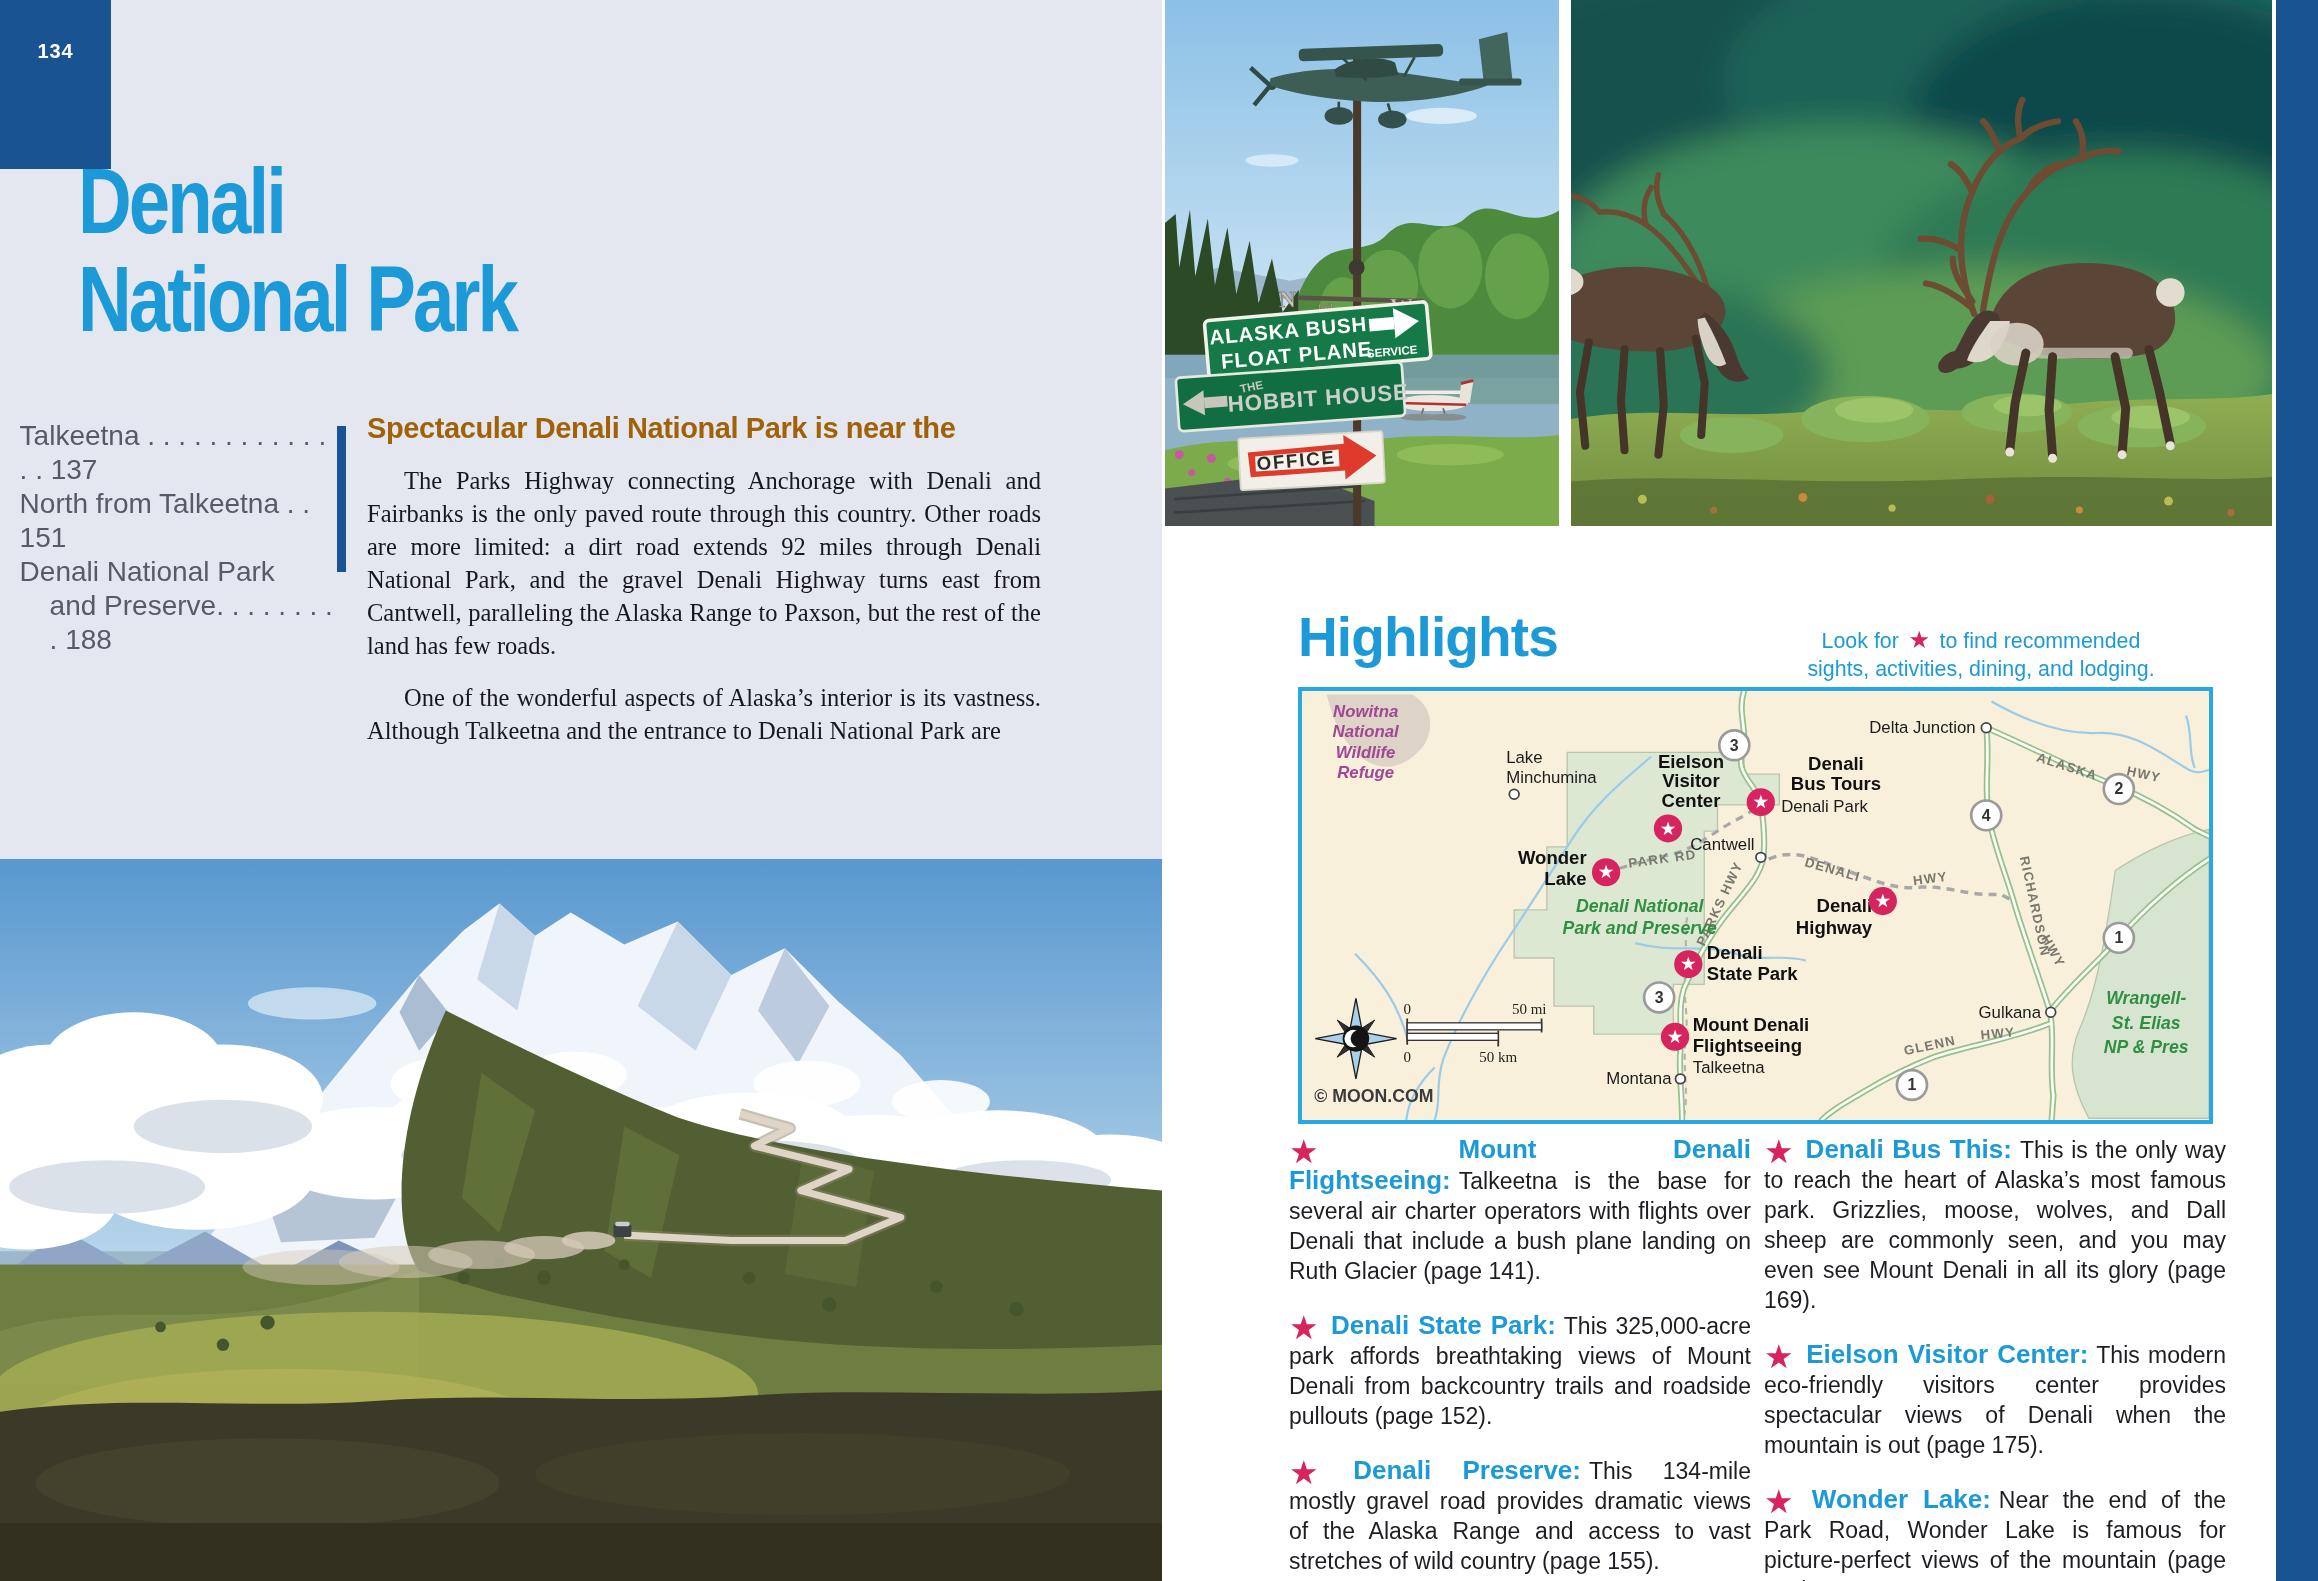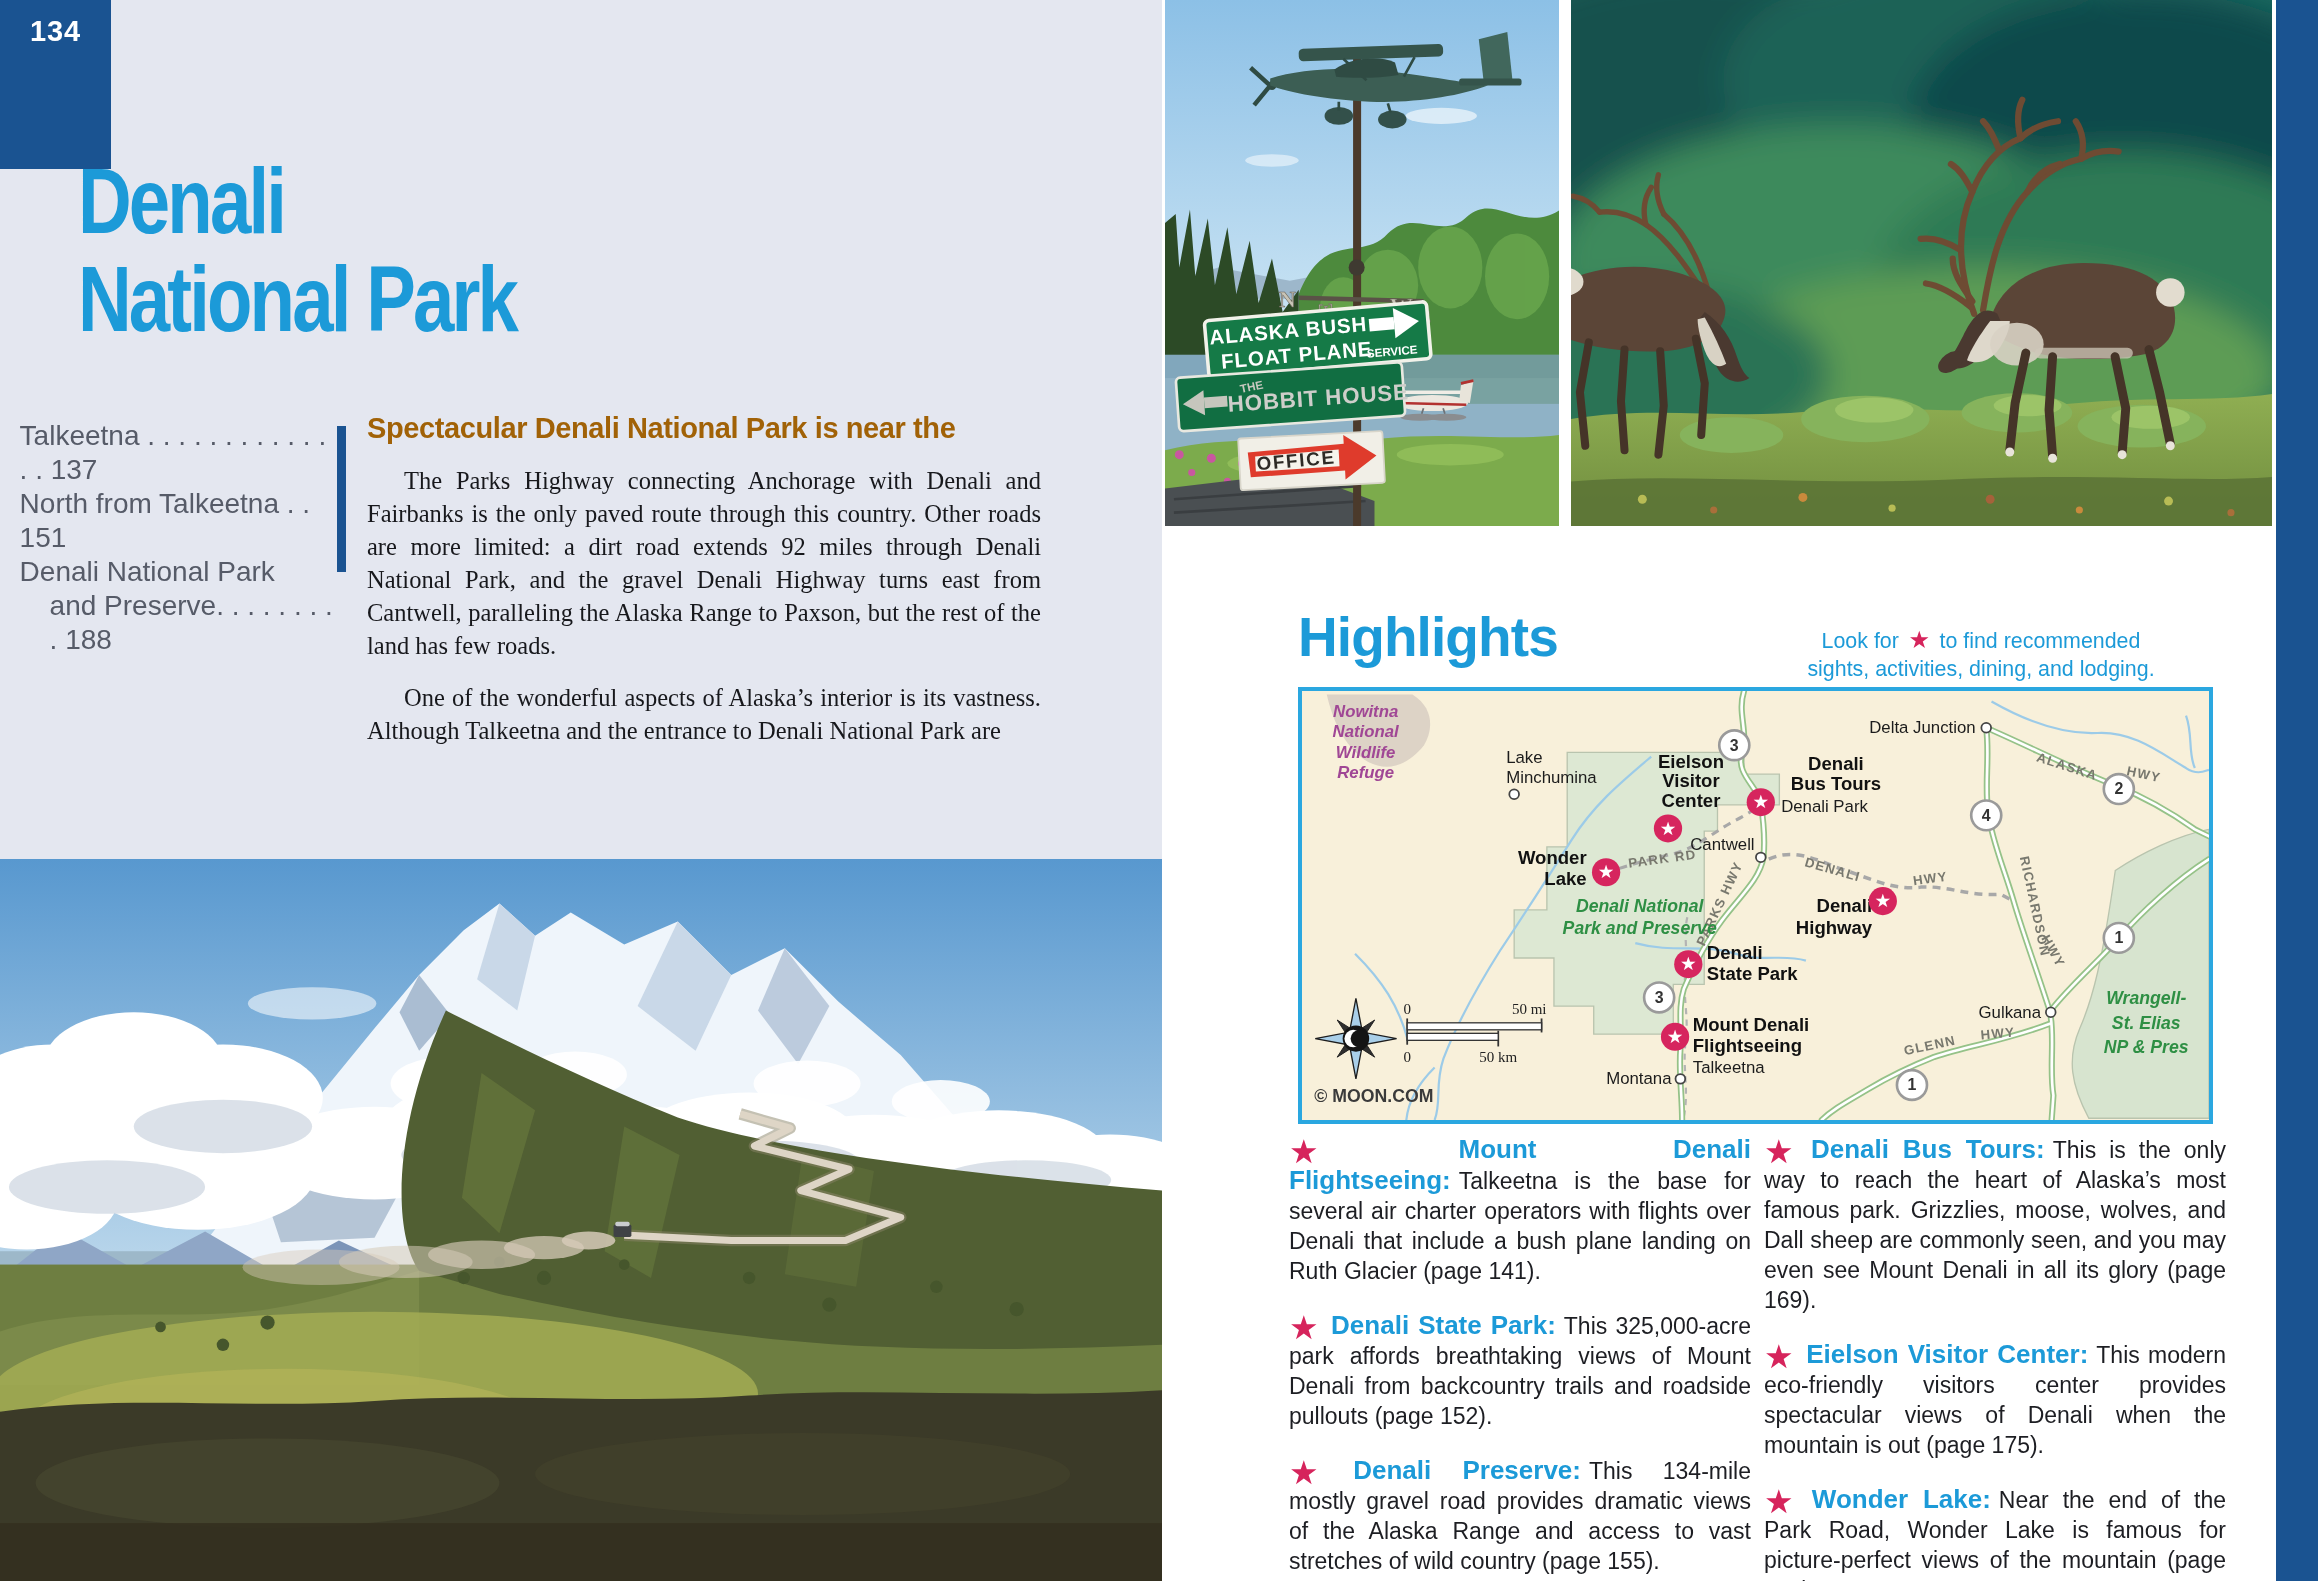--- a/index.html
+++ b/index.html
@@ -1,21 +1,21 @@
 <!DOCTYPE html>
 <html style="font-size:14.3px"><head>
 <meta charset="utf-8">
 <style>
   html,body{margin:0;padding:0;background:#ffffff;}
   .spread{position:relative;width:2319px;height:1581px;background:#ffffff;overflow:hidden;
           font-family:"Liberation Sans",sans-serif;}
   
   .left-panel{position:absolute;left:0;top:0;width:1162px;height:859px;background:#e4e7f0;}
   .pagenum-box{position:absolute;left:0;top:0;width:111px;height:169px;background:#1a5391;
-               color:#fff;font-weight:bold;font-size:29px;text-align:center;padding-top:15px;
+               color:#fff;font-weight:bold;font-size:20px;text-align:center;padding-top:40px;
                box-sizing:border-box;letter-spacing:0.9px;}
   .chapter-title{position:absolute;left:78px;top:152px;margin:0;color:#1c9ad8;font-weight:bold;
                  font-size:93px;line-height:98px;letter-spacing:-3.6px;transform:scaleX(.8);
                  transform-origin:left top;white-space:nowrap;}
   .chapter-title span{display:block;}
   .toc{position:absolute;left:19.6px;top:419px;width:317px;color:#565b68;font-size:28px;line-height:34px;}
   .toc-indent{padding-left:30px;}
   .lead-rule{position:absolute;left:337px;top:426px;width:9px;height:146px;background:#1a5391;}
   .intro{position:absolute;left:367px;top:412px;width:674px;color:#17181c;}
   .intro .lead{margin:0 0 6.2px 0;font-size:29px;font-weight:bold;letter-spacing:-0.4px;color:#a16207;}
@@ -589,21 +589,21 @@
       </p>
       <p class="hl-entry">
         <span class="hl-star">★</span><span class="hl-name">Denali State Park:</span><span>This 325,000-acre park affords breathtaking views of Mount Denali from backcountry trails and roadside pullouts (page 152).</span>
       </p>
       <p class="hl-entry">
         <span class="hl-star">★</span><span class="hl-name">Denali Preserve:</span><span>This 134-mile mostly gravel road provides dramatic views of the Alaska Range and access to vast stretches of wild country (page 155).</span>
       </p>
     </div>
     <div class="hl-col" id="hl-col-right">
       <p class="hl-entry">
-        <span class="hl-star">★</span><span class="hl-name">Denali Bus Tours:</span><span>This is the only way to reach the heart of Alaska’s most famous park. Grizzlies, moose, wolves, and Dall sheep are commonly seen, and you may even see Mount Denali in all its glory (page 169).</span>
+        <span class="hl-star">★</span><span class="hl-name">Denali Bus This:</span><span>This is the only way to reach the heart of Alaska’s most famous park. Grizzlies, moose, wolves, and Dall sheep are commonly seen, and you may even see Mount Denali in all its glory (page 169).</span>
       </p>
       <p class="hl-entry">
         <span class="hl-star">★</span><span class="hl-name">Eielson Visitor Center:</span><span>This modern eco-friendly visitors center provides spectacular views of Denali when the mountain is out (page 175).</span>
       </p>
       <p class="hl-entry">
         <span class="hl-star">★</span><span class="hl-name">Wonder Lake:</span><span>Near the end of the Park Road, Wonder Lake is famous for picture-perfect views of the mountain (page 175).</span>
       </p>
     </div>
   </section>
 

